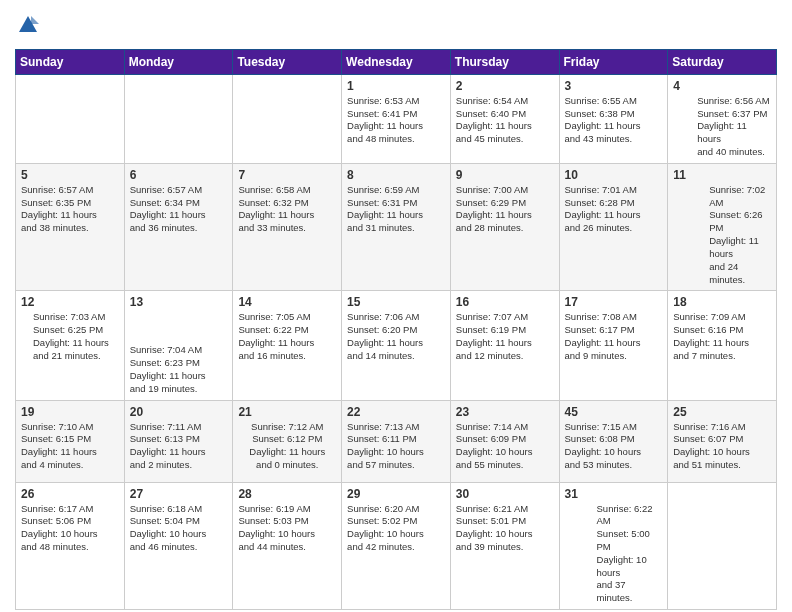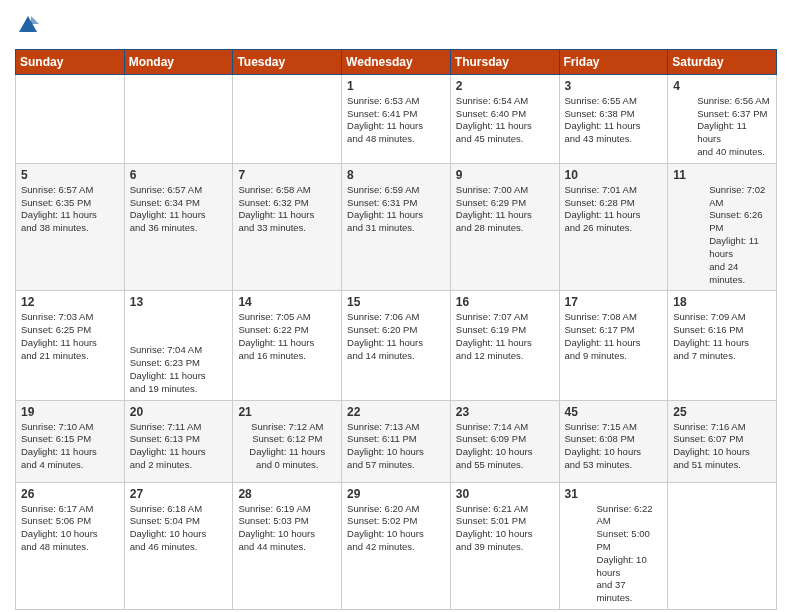--- a/index.html
+++ b/index.html
@@ -50,21 +50,21 @@
     .location {
       font-size: 16px;
       color: #555;
     }
     .calendar {
       width: 100%;
       border-collapse: collapse;
       border: 1px solid #ccc;
     }
     .calendar th {
-      background-color: #c2410c;
+      background-color: #4c1d95;
       color: #fff;
       font-size: 12px;
       font-weight: bold;
       padding: 5px 4px;
       text-align: left;
       border: 1px solid #1a4f8a;
     }
     .calendar td {
       border: 1px solid #ccc;
       vertical-align: top;
@@ -209,21 +209,21 @@
             <span class="day-number">11</span>
             <div class="day-info" style="white-space: pre-line; margin-left: 36px;">Sunrise: 7:02 AM
 Sunset: 6:26 PM
 Daylight: 11 hours
 and 24 minutes.</div>
           </td>
         </tr>
         <tr>
           <td>
             <span class="day-number">12</span>
-            <div class="day-info" style="white-space: pre-line;">Sunrise: 7:03 AM
+            <div class="day-info" style="white-space: pre-line; margin-left: 12px;">Sunrise: 7:03 AM
 Sunset: 6:25 PM
 Daylight: 11 hours
 and 21 minutes.</div>
           </td>
           <td>
             <span class="day-number">13</span>
             <div class="day-info" style="white-space: pre-line; margin-top: 35px;">Sunrise: 7:04 AM
 Sunset: 6:23 PM
 Daylight: 11 hours
 and 19 minutes.</div>

